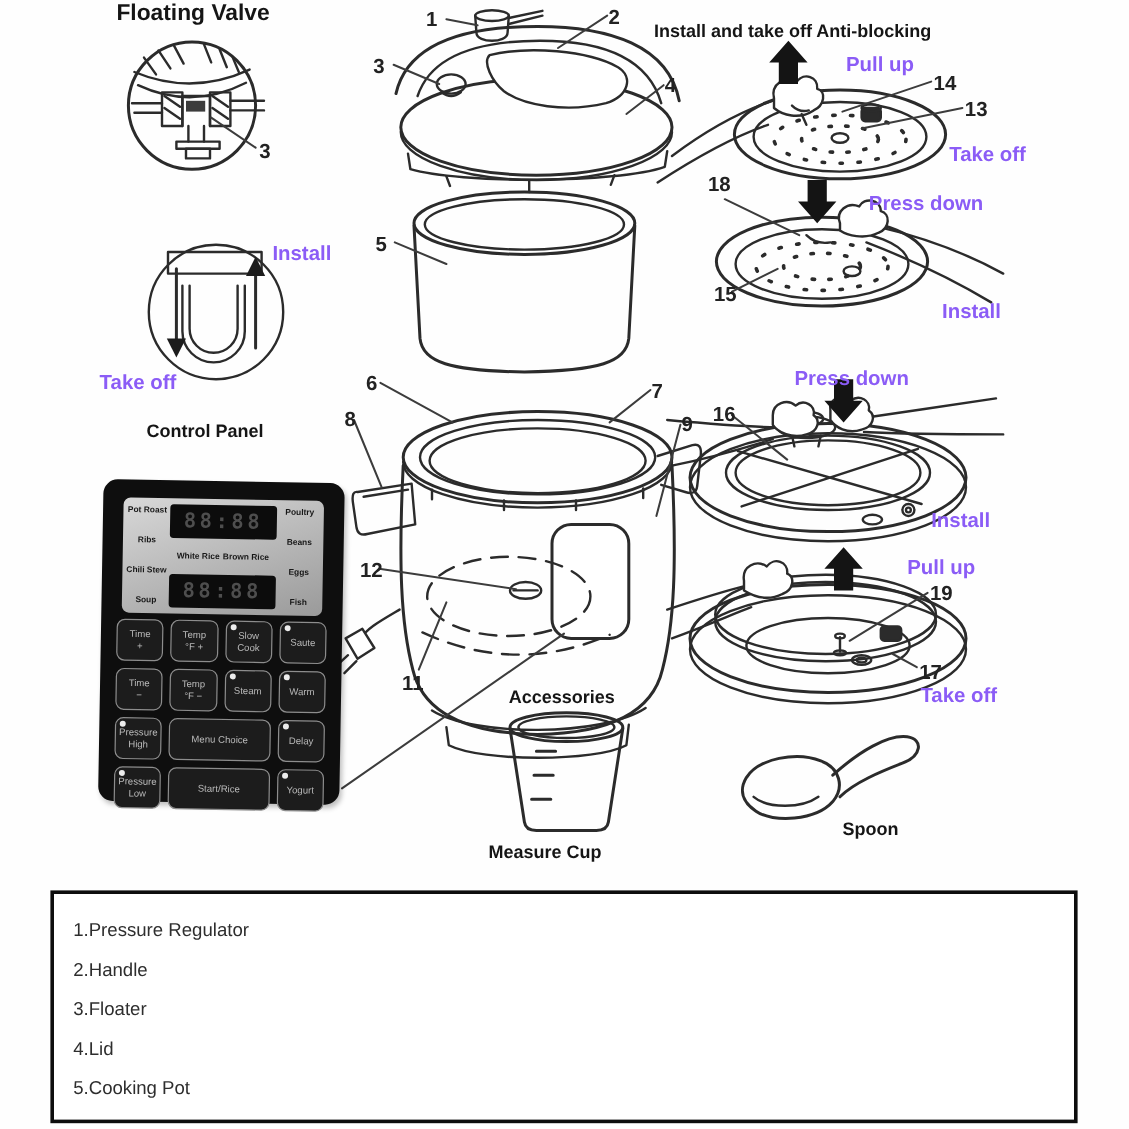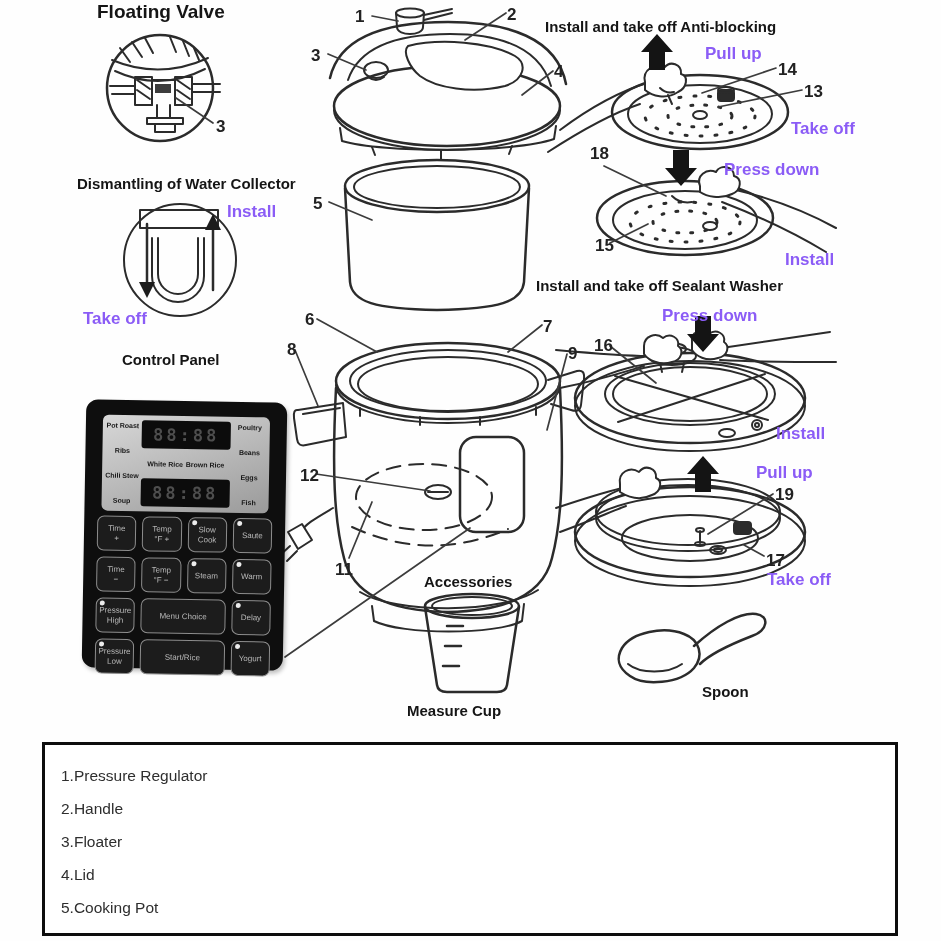--- a/index.html
+++ b/index.html
@@ -231,24 +231,22 @@
       <path d="M610,243 L648,224"></path>
       <path d="M610,346 L656,383"></path>
       <path d="M764,556 L744,545"></path>
       <path d="M604,166 L666,196"></path>
       <path d="M773,494 L708,534"></path>
     </g>
   </g>
 </svg>
 
 <div class="txt title-lg" style="left:97px;top:1px">Floating Valve</div>
-<div class="txt title" style="left:77px;top:175px">Dismantling of Water Collector</div>
 <div class="txt title" style="left:122px;top:351px">Control Panel</div>
 <div class="txt title" style="left:545px;top:18px">Install and take off Anti-blocking</div>
-<div class="txt title" style="left:536px;top:277px">Install and take off Sealant Washer</div>
 <div class="txt title" style="left:424px;top:573px">Accessories</div>
 <div class="txt title" style="left:407px;top:702px">Measure Cup</div>
 <div class="txt title" style="left:702px;top:683px">Spoon</div>
 
 <div class="txt action" style="left:227px;top:202px">Install</div>
 <div class="txt action" style="left:83px;top:309px">Take off</div>
 <div class="txt action" style="left:705px;top:44px">Pull up</div>
 <div class="txt action" style="left:791px;top:119px">Take off</div>
 <div class="txt action" style="left:724px;top:160px">Press down</div>
 <div class="txt action" style="left:785px;top:250px">Install</div>

